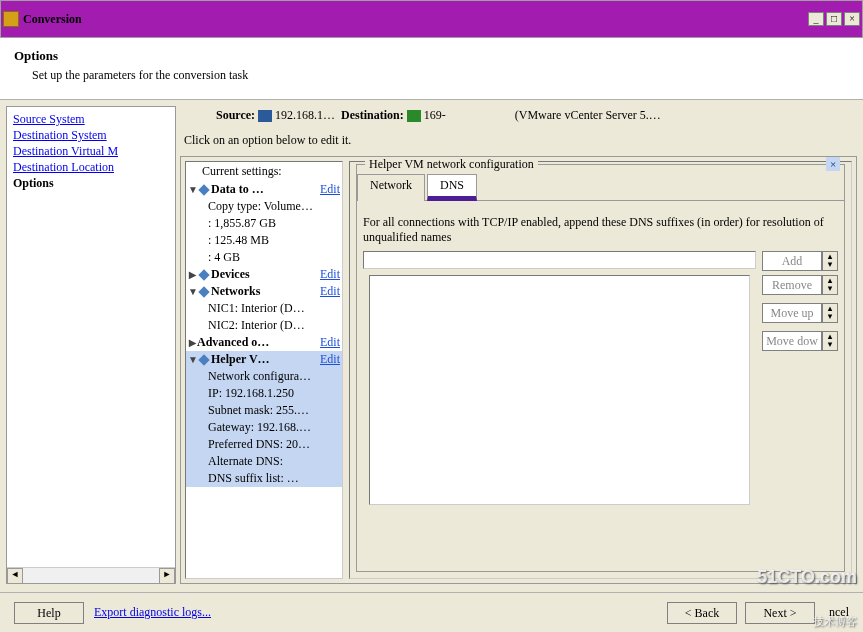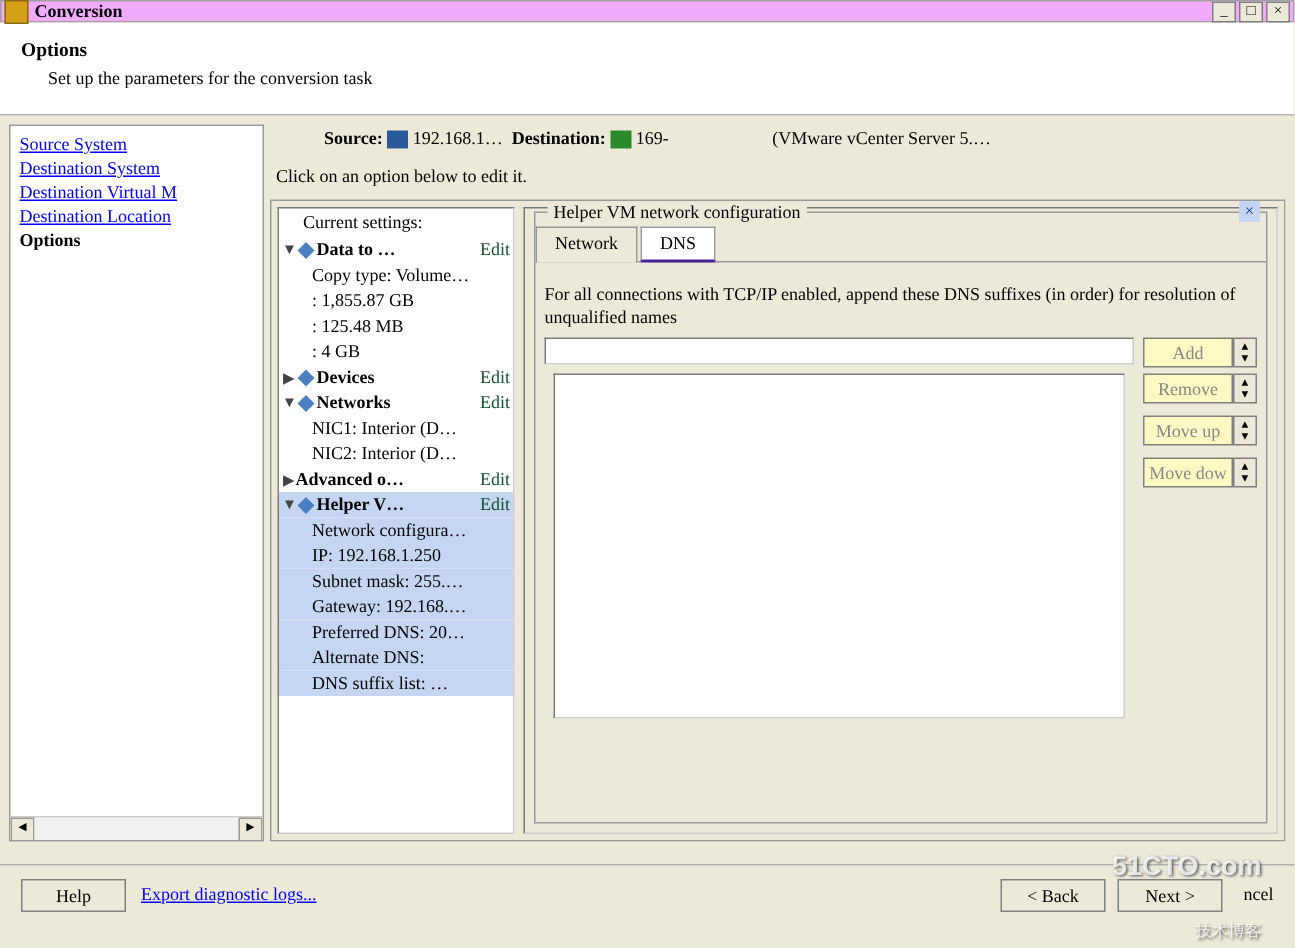--- a/index.html
+++ b/index.html
@@ -1,17 +1,17 @@
 <!DOCTYPE html>
 <html><head>
 <meta charset="utf-8">
 <style>
 * { box-sizing: border-box; margin: 0; padding: 0; }
 body { font-family: "SimSun", serif; font-size: 12px; background: #ece9d8; width: 863px; height: 632px; overflow: hidden; position: relative; }
-.titlebar { height: 15px; background: #f0abfc; border: 1px solid #a0a0a0; display: flex; align-items: center; padding: 0 2px; }
+.titlebar { height: 38px; background: #a21caf; border: 1px solid #a0a0a0; display: flex; align-items: center; padding: 0 2px; }
 .titlebar-icon { width: 16px; height: 16px; background: #d4a017; border: 1px solid #8b6914; margin-right: 4px; }
 .titlebar-text { flex: 1; font-weight: bold; color: #000; font-size: 12px; }
 .win-btns { display: flex; gap: 2px; }
 .win-btn { width: 16px; height: 14px; background: #ece9d8; border: 1px solid #808080; font-size: 10px; text-align: center; line-height: 12px; cursor: pointer; }
 .header-section { padding: 10px 14px 16px; background: #fff; border-bottom: 1px solid #b0b0b0; }
 .header-title { font-weight: bold; font-size: 13px; margin-bottom: 4px; }
 .header-sub { margin-left: 18px; }
 .main-area { display: flex; height: 490px; padding: 6px; gap: 4px; }
 .left-panel { width: 170px; background: #fff; border: 1px solid #999; overflow: hidden; padding: 4px 6px; position: relative; }
 .nav-link { color: #0000ee; text-decoration: underline; cursor: pointer; white-space: nowrap; line-height: 16px; }
@@ -21,46 +21,46 @@
 .info-bar { padding: 2px 4px 6px; font-size: 12px; margin-left: 32px; }
 .info-bar b { font-weight: bold; }
 .src-icon { display: inline-block; width: 14px; height: 12px; background: #2a5a9a; vertical-align: middle; }
 .dst-icon { display: inline-block; width: 14px; height: 12px; background: #2a8a2a; vertical-align: middle; }
 .click-text { margin: 4px 4px 8px; }
 .content-split { flex: 1; display: flex; gap: 6px; overflow: hidden; border: 1px solid #999; padding: 4px; }
 .settings-panel { width: 158px; background: #fff; border: 1px inset #ccc; overflow: hidden; }
 .settings-title { padding: 2px 16px; }
 .tree-row { display: flex; align-items: center; padding: 0 2px; height: 17px; white-space: nowrap; overflow: hidden; }
 .tree-row.bold b { font-weight: bold; }
-.tree-row .edit { color: #14532d; margin-left: auto; cursor: pointer; }
+.tree-row .edit { color: #1d4ed8; margin-left: auto; cursor: pointer; text-decoration: underline; }
 .tree-row.hl { background: #c5d6f2; }
 .arrow { display: inline-block; width: 9px; text-align: center; color: #444; font-size: 10px; }
 .diamond { display: inline-block; width: 8px; height: 8px; background: #4a80c0; transform: rotate(45deg); margin: 0 3px; }
 .indent { display: inline-block; width: 10px; }
 .config-panel { flex: 1; position: relative; border: 1px inset #ccc; }
 .groupbox { position: absolute; left: 6px; right: 6px; top: 2px; bottom: 6px; border: 1px solid #999; padding: 0; }
 .groupbox-title { position: absolute; top: -8px; left: 8px; background: #ece9d8; padding: 0 4px; font-size: 12px; }
 .close-x { position: absolute; right: 4px; top: -8px; width: 14px; height: 14px; background: #c5d6f2; color: #003080; text-align: center; line-height: 14px; font-size: 11px; cursor: pointer; }
 .tabs { margin-top: 8px; display: flex; border-bottom: 1px solid #999; }
 .tab { padding: 3px 12px; border: 1px solid #999; border-bottom: none; background: #ece9d8; margin-right: 2px; cursor: pointer; position: relative; top: 1px; }
-.tab.active { background: #fff; border-bottom: 2px solid #4c1d95; }
+.tab.active { background: #fff; border-bottom: 5px solid #4c1d95; }
 .dns-desc { margin: 14px 6px 6px; line-height: 15px; }
 .dns-input-row { display: flex; gap: 6px; margin: 4px 6px; align-items: flex-start; }
 .dns-input { flex: 1; height: 18px; border: 1px inset #ccc; background: #fff; padding: 1px 3px; }
 .dns-list { flex: 1; height: 230px; border: 1px inset #ccc; background: #fff; margin: 0 6px; }
 .dns-btns { display: flex; flex-direction: column; gap: 8px; }
 .dns-btn-set { display: flex; }
-.dns-btn { width: 60px; height: 20px; border: 1px solid #808080; background: #fef9c3; text-align: center; line-height: 18px; cursor: pointer; color: #888; }
+.dns-btn { width: 60px; height: 20px; border: 1px solid #808080; background: #ffffff; text-align: center; line-height: 18px; cursor: pointer; color: #888; }
 .dns-btn-sm { width: 16px; height: 20px; border: 1px solid #808080; background: #ece9d8; font-size: 9px; text-align: center; line-height: 8px; cursor: pointer; }
 .dns-rows { display: flex; gap: 6px; margin: 0 6px; }
-.footer { position: absolute; bottom: 16px; left: 0; right: 0; height: 40px; border-top: 1px solid #b0b0b0; display: flex; align-items: center; padding: 0 14px; }
+.footer { position: absolute; bottom: 0; left: 0; right: 0; height: 40px; border-top: 1px solid #b0b0b0; display: flex; align-items: center; padding: 0 14px; }
 .btn { min-width: 70px; height: 22px; border: 1px solid #808080; background: #ece9d8; text-align: center; line-height: 20px; cursor: pointer; padding: 0 12px; }
 .footer-link { color: #0000ee; text-decoration: underline; cursor: pointer; margin-left: 10px; text-align: right; }
 .spacer { flex: 1; }
-.watermark { position: absolute; right: 22px; bottom: 2px; color: rgba(255,255,255,0.8); font-family: Arial; text-align: right; font-size: 18px; font-weight: bold; line-height: 18px; text-shadow: 1px 1px 2px #555; pointer-events: none; }
+.watermark { position: absolute; right: 6px; bottom: 2px; color: rgba(255,255,255,0.8); font-family: Arial; text-align: right; font-size: 18px; font-weight: bold; line-height: 18px; text-shadow: 1px 1px 2px #555; pointer-events: none; }
 .watermark .sub { font-size: 11px; font-weight: normal; margin-top: 26px; }
 .hscroll { position: absolute; bottom: 0; left: 0; right: 0; height: 16px; background: #ece9d8; border-top: 1px solid #ccc; display: flex; }
 .hscroll-arrow { width: 16px; height: 16px; border: 1px solid #999; background: #ece9d8; text-align: center; font-size: 9px; }
 .hscroll-track { flex: 1; background: #f0f0f0; }
 </style>
 </head>
 <body>
 
 <div class="titlebar">
   <div class="titlebar-icon"></div>

